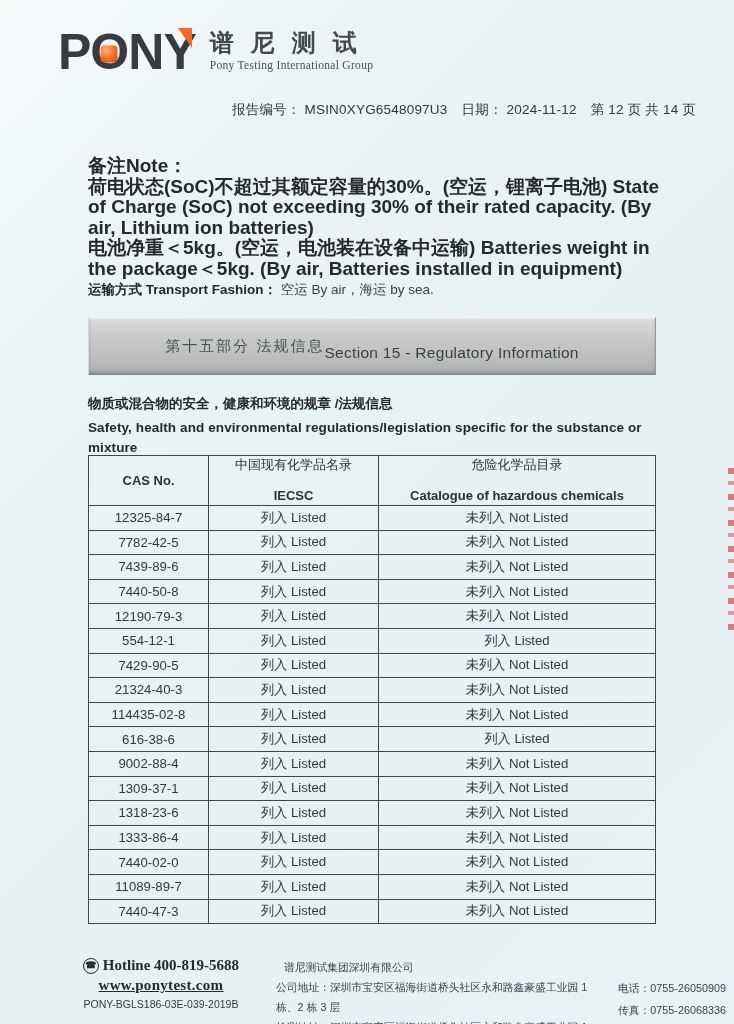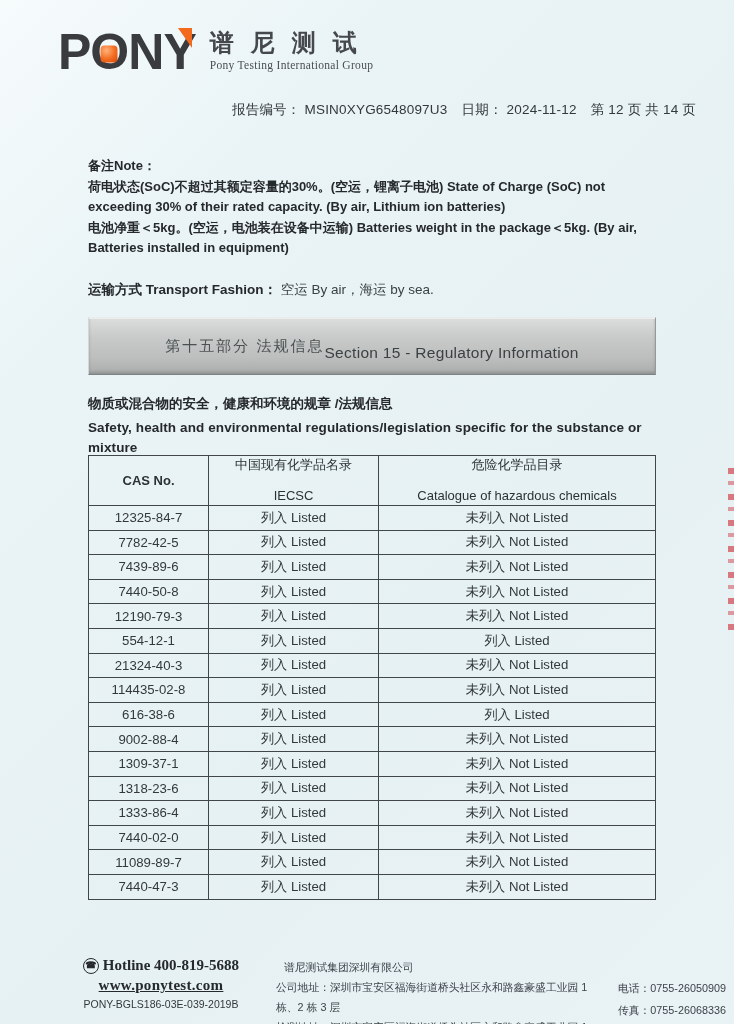--- a/index.html
+++ b/index.html
@@ -45,21 +45,21 @@
 
   
   .report-line{
     position:absolute;top:101px;left:232px;font-size:13.5px;color:#33383b;
     white-space:nowrap;letter-spacing:.2px;
   }
   .report-line span{margin-right:4px;}
   .report-line .gap{margin-left:10px;}
 
   
-  .notes{position:absolute;top:156px;left:88px;width:578px;font-size:13px;
+  .notes{position:absolute;top:156px;left:88px;width:578px;font-size:19px;
     font-weight:bold;line-height:20.5px;color:#26292c;}
   .notes p{margin:0 0 0 0;}
   .transport{position:absolute;top:281px;left:88px;font-size:13.5px;color:#26292c;white-space:nowrap;}
   .transport .t-label{font-weight:bold;}
   .transport .t-value{font-weight:normal;color:#3a4045;}
 
   
   .banner{
     position:absolute;top:317px;left:88px;width:566px;height:56px;
     background:linear-gradient(180deg,#dcdedd 0%,#c8cac9 35%,#bcbfbe 70%,#aaadac 100%);
@@ -85,21 +85,21 @@
   .reg-table col.c1{width:120px;}
   .reg-table col.c2{width:170px;}
   .reg-table col.c3{width:277px;}
   .reg-table th,.reg-table td{
     border:1px solid #41464a;text-align:center;vertical-align:middle;
     padding:0 2px;
   }
   .reg-table thead th{height:46px;font-weight:bold;}
   .hdr-two{display:flex;flex-direction:column;line-height:18px;gap:13px;}
   .hdr-two .cn{font-weight:normal;font-size:13px;}
-  .hdr-two .en{font-weight:normal;font-size:13px;}
+  .hdr-two .en{font-weight:bold;font-size:13px;}
   .reg-table tbody td{height:23.6px;font-size:13.2px;color:#33383c;}
 
   
   .stamp-sliver{
     position:absolute;right:0;top:468px;width:6px;height:165px;
     background:repeating-linear-gradient(180deg,
       rgba(205,40,50,.75) 0 6px, rgba(205,40,50,0) 6px 13px,
       rgba(205,40,50,.55) 13px 17px, rgba(205,40,50,0) 17px 26px);
     opacity:.8;
   }
@@ -216,20 +216,25 @@
       <td class="iecsc">列入 Listed</td>
       <td class="hazard">未列入  Not Listed</td>
     </tr>
 
     <tr>
       <td class="cas">554-12-1</td>
       <td class="iecsc">列入 Listed</td>
       <td class="hazard">列入 Listed</td>
     </tr>
 
+    <tr>
+      <td class="cas">7429-90-5</td>
+      <td class="iecsc">列入 Listed</td>
+      <td class="hazard">未列入  Not Listed</td>
+    </tr>
 
     <tr>
       <td class="cas">21324-40-3</td>
       <td class="iecsc">列入 Listed</td>
       <td class="hazard">未列入  Not Listed</td>
     </tr>
 
     <tr>
       <td class="cas">114435-02-8</td>
       <td class="iecsc">列入 Listed</td>

